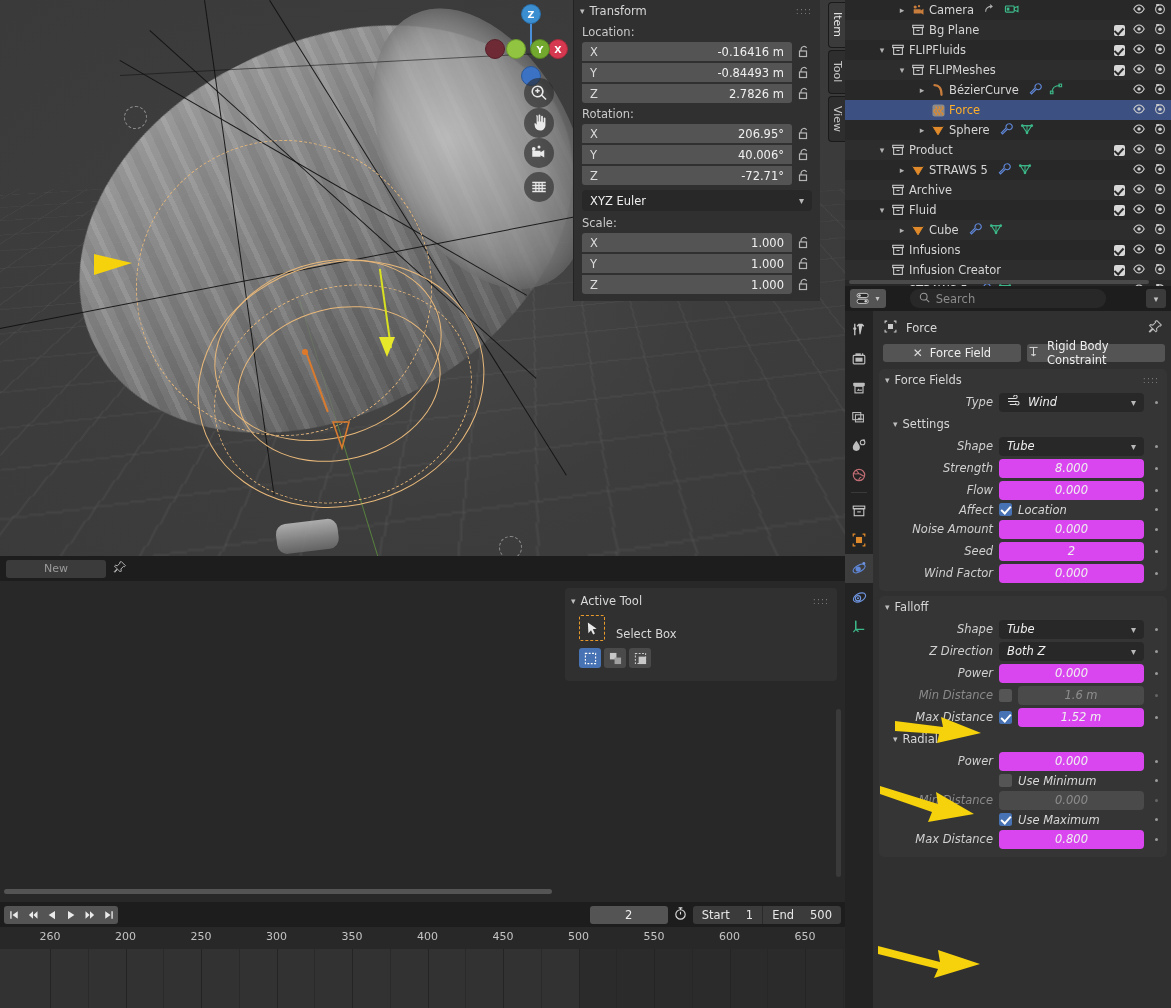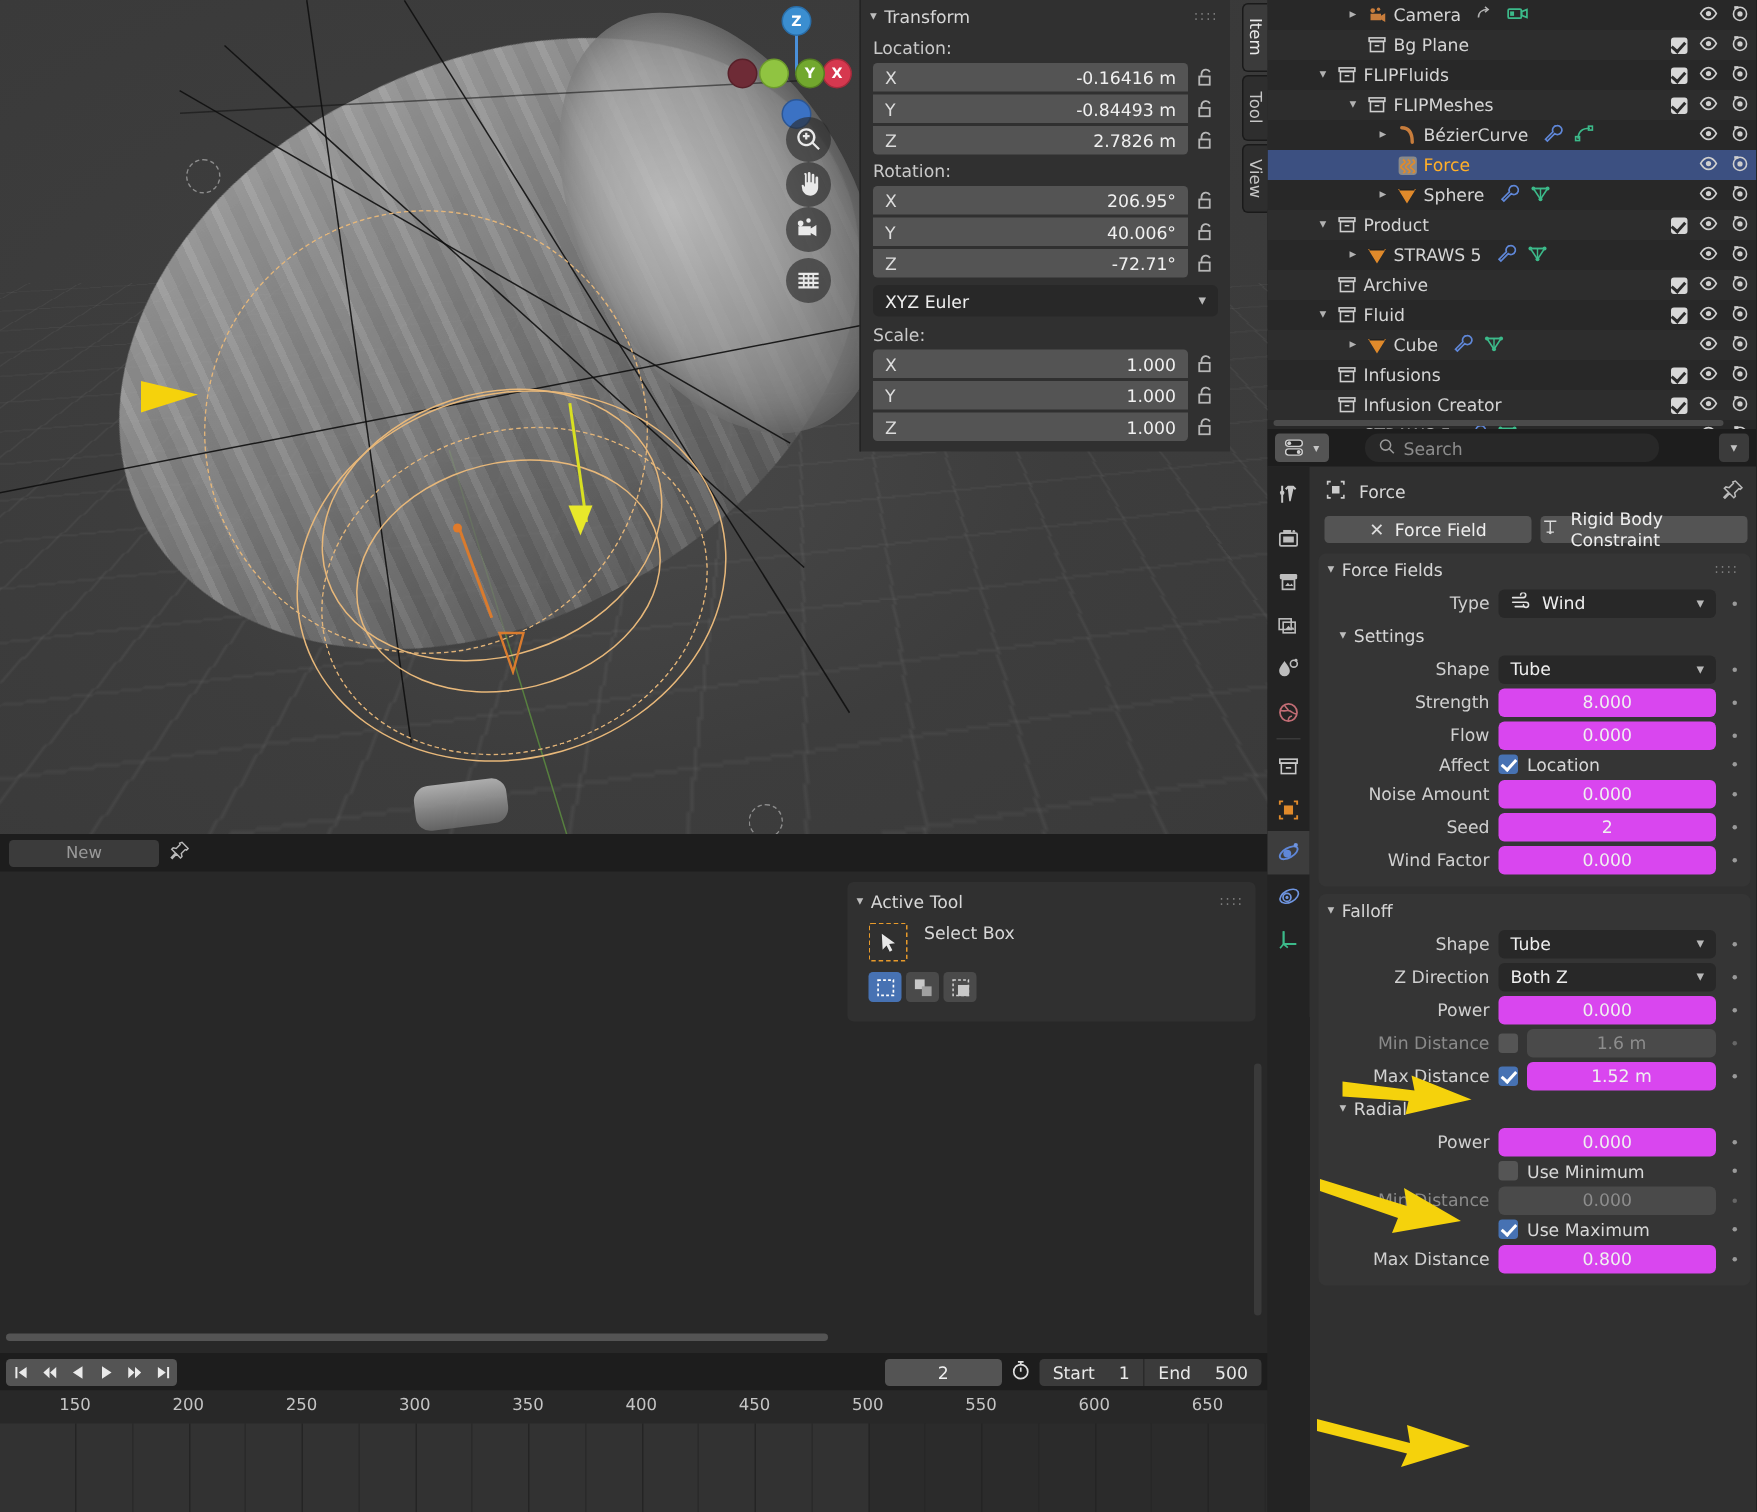--- a/index.html
+++ b/index.html
@@ -109,21 +109,21 @@
   .ovl-btn { width:25px; height:22px; display:flex; align-items:center; justify-content:center; }
   .ovl-btn.on { background:#4772b3; }
   .ovl-btn.half { background:#545454; }
   .ovl-chev { width:18px; height:22px; display:flex; align-items:center; justify-content:center; color:#ccc; font-size:9px; }
 
   
   #tool-panel { position:absolute; left:565px; top:588px; width:272px; height:93px;
      background:#303030; border-radius:4px; }
   .tp-head { display:flex; align-items:center; gap:5px; padding:6px 8px 2px 6px; color:#d8d8d8; font-size:11.5px; }
   .tp-head .grip { margin-left:auto; color:#7c7c7c; font-size:9px; letter-spacing:1px; }
-  .tp-tool { display:flex; align-items:flex-start; gap:11px; padding:5px 0 4px 14px; }
+  .tp-tool { display:flex; align-items:flex-end; gap:11px; padding:5px 0 4px 14px; }
   .tp-icon { width:26px; height:26px; border:1.6px dashed #e79a2b; border-radius:2px;
      display:flex; align-items:center; justify-content:center; }
   .tp-modes { display:flex; gap:3px; padding:3px 0 0 14px; }
   .tp-mode { width:22px; height:20px; border-radius:3px; background:#4a4a4a;
      display:flex; align-items:center; justify-content:center; }
   .tp-mode.sel { background:#4772b3; }
 
   
   #dope { position:absolute; left:0; top:581px; width:845px; height:321px; background:#282828; }
   #dope-scroll { position:absolute; left:4px; bottom:8px; width:548px; height:5px;
@@ -188,21 +188,21 @@
   .pb-breadcrumb { display:flex; align-items:center; gap:8px; padding:8px 8px 7px 10px; }
   .pb-breadcrumb .bc-name { font-size:11.5px; color:#d8d8d8; }
   .pb-pin { margin-left:auto; }
   .pb-tabs { display:flex; gap:6px; padding:0 6px 7px 10px; }
   .pb-tab { flex:1; height:18px; background:#545454; border-radius:3px;
      display:flex; align-items:center; justify-content:center; gap:7px; font-size:11.5px; color:#eee; }
   .card { background:#353535; border-radius:5px; margin:0 4px 5px 6px; padding-bottom:7px; }
   .card-head { display:flex; align-items:center; gap:5px; padding:4px 8px 4px 6px; font-size:11.5px; color:#d6d6d6; }
   .card-head .grip { margin-left:auto; color:#7c7c7c; font-size:9px; letter-spacing:1px; }
   .sub-head { display:flex; align-items:center; gap:5px; padding:4px 8px 4px 14px; font-size:11.5px; color:#d6d6d6; }
-  .prow { display:flex; align-items:center; gap:6px; padding:1.5px 4px 1.5px 8px; }
+  .prow { display:flex; align-items:center; gap:6px; padding:1.5px 4px 1.5px 8px;font-style:italic; }
   .plabel { width:106px; text-align:right; font-size:11.5px; color:#d0d0d0; flex:0 0 106px; }
   .plabel.dim { color:#8a8a8a; }
   .pctl { flex:1; display:flex; align-items:center; gap:6px; }
   .pdrop { flex:1; height:19px; background:#282828; border-radius:4px; display:flex; align-items:center;
      padding:0 8px; font-size:11.5px; color:#eee; gap:7px; }
   .pdrop .chev { margin-left:auto; color:#b9b9b9; font-size:10px; }
   .pnum { flex:1; height:19px; background:#d946ef; border-radius:4px; display:flex; align-items:center;
      justify-content:center; font-size:11.5px; color:#f0f0f0; }
   .pnum.dim { background:#4a4a4a; color:#8d8d8d; }
   .pchk { width:13px; height:13px; border-radius:2.5px; background:#4772b3; position:relative; flex:0 0 13px; }
@@ -546,21 +546,21 @@
             <span>1</span>
           </div>
           <div class="cell">
             <span>End</span>
             <span>500</span>
           </div>
         </div>
       </div>
     </div>
     <div id="tl-ruler">
-        <div class="tick" style="left: 50px;">150</div>
+        <div class="tick" style="left: 50px;">260</div>
         <div class="tick" style="left: 125.5px;">200</div>
         <div class="tick" style="left: 201px;">250</div>
         <div class="tick" style="left: 276.5px;">300</div>
         <div class="tick" style="left: 352px;">350</div>
         <div class="tick" style="left: 427.5px;">400</div>
         <div class="tick" style="left: 503px;">450</div>
         <div class="tick" style="left: 578.5px;">500</div>
         <div class="tick" style="left: 654px;">550</div>
         <div class="tick" style="left: 729.5px;">600</div>
         <div class="tick" style="left: 805px;">650</div>

